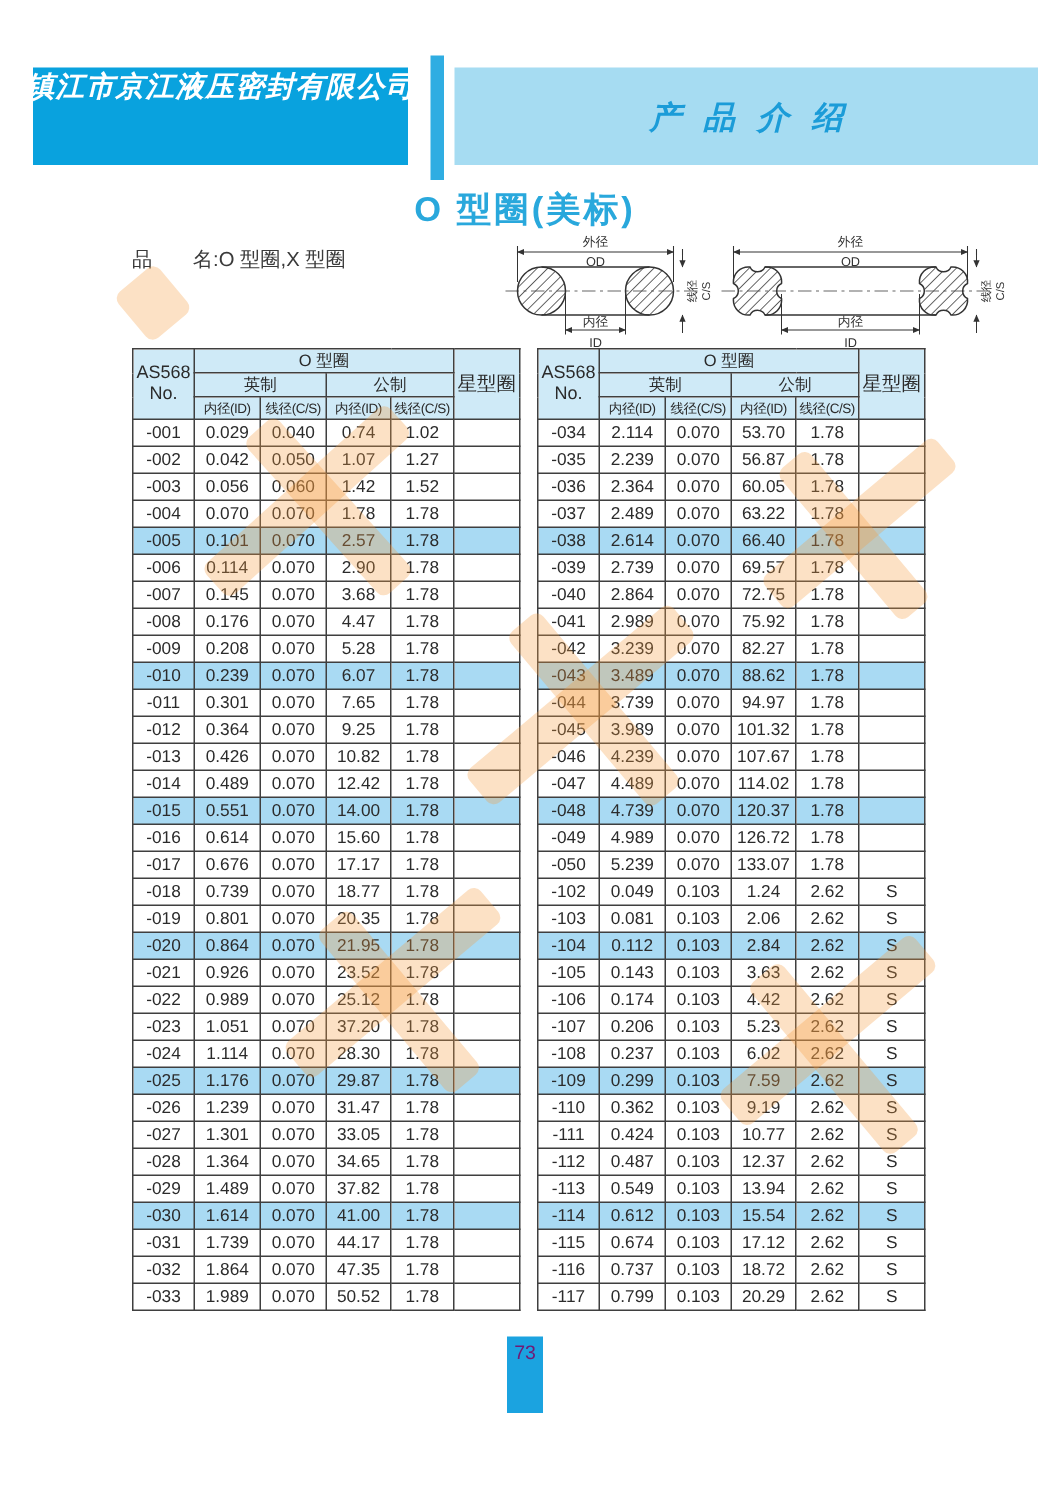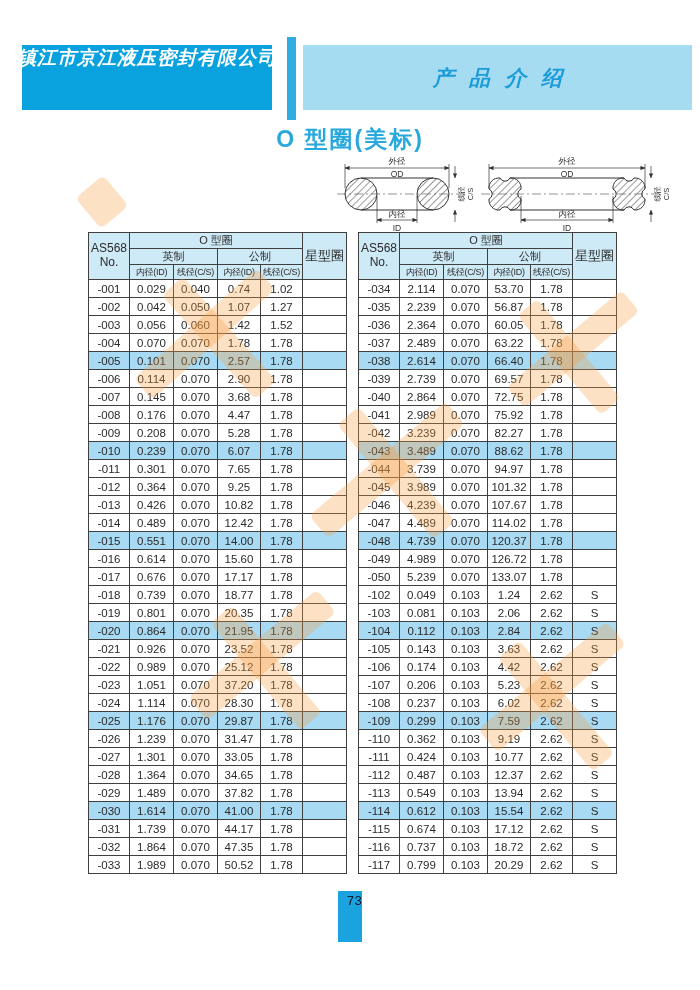--- a/index.html
+++ b/index.html
@@ -37,40 +37,41 @@
   .tbl thead th{background:#cfeaf7;}
   .tbl .h1{height:14px;font-size:11px;}
   .tbl .h2{height:13px;font-size:11px;margin-top:34px;}
   .tbl .h3{height:15px;font-size:9px;letter-spacing:-0.3px;}
   .tbl .no-head{font-size:12px;line-height:1.15;margin-left:36px;}
   .tbl .star-head{font-size:13px;}
   .tbl tbody td{height:17px;font-size:11.5px;background:transparent;}
   .tbl tbody tr.hl td{background:#a9daf3;}
   
   .page-num{position:absolute;left:338px;top:891px;width:24px;height:51px;
-    background:#1ba3e0;color:#0f172a;font-size:13px;text-align:right;
-    padding-top:3px;box-sizing:border-box;z-index:2;font-family:Liberation Mono, monospace;}
+    background:#1ba3e0;color:#701a75;font-size:13px;text-align:center;
+    padding-top:3px;box-sizing:border-box;z-index:2;}
   
   .wm{position:absolute;inset:0;z-index:3;pointer-events:none;}
   .wm .stroke{position:absolute;background:#f49a3e;opacity:0.30;border-radius:6px;}
 </style>
 </head>
 <body>
 
 <div class="band-dark">
   <span class="company">镇江市京江液压密封有限公司</span>
 </div>
 <div class="band-stripe"></div>
 <div class="band-light">
   <span class="section">产品介绍</span>
 </div>
 
 <div class="page-title">O 型圈(美标)</div>
 
 <div class="info">
+  <div>品　　名:O 型圈,X 型圈</div>
 </div>
 
 <svg class="diagrams" width="350" height="80" viewBox="0 0 350 80">
   <defs>
     <pattern id="hatch" patternUnits="userSpaceOnUse" width="5" height="5" patternTransform="rotate(45)">
       <line x1="0" y1="0" x2="0" y2="5" stroke="#555" stroke-width="1.2"></line>
     </pattern>
     <marker id="ar" markerWidth="7" markerHeight="6" refX="6.5" refY="3" orient="auto-start-reverse">
       <path d="M0,0 L7,3 L0,6 Z" fill="#333"></path>
     </marker>

